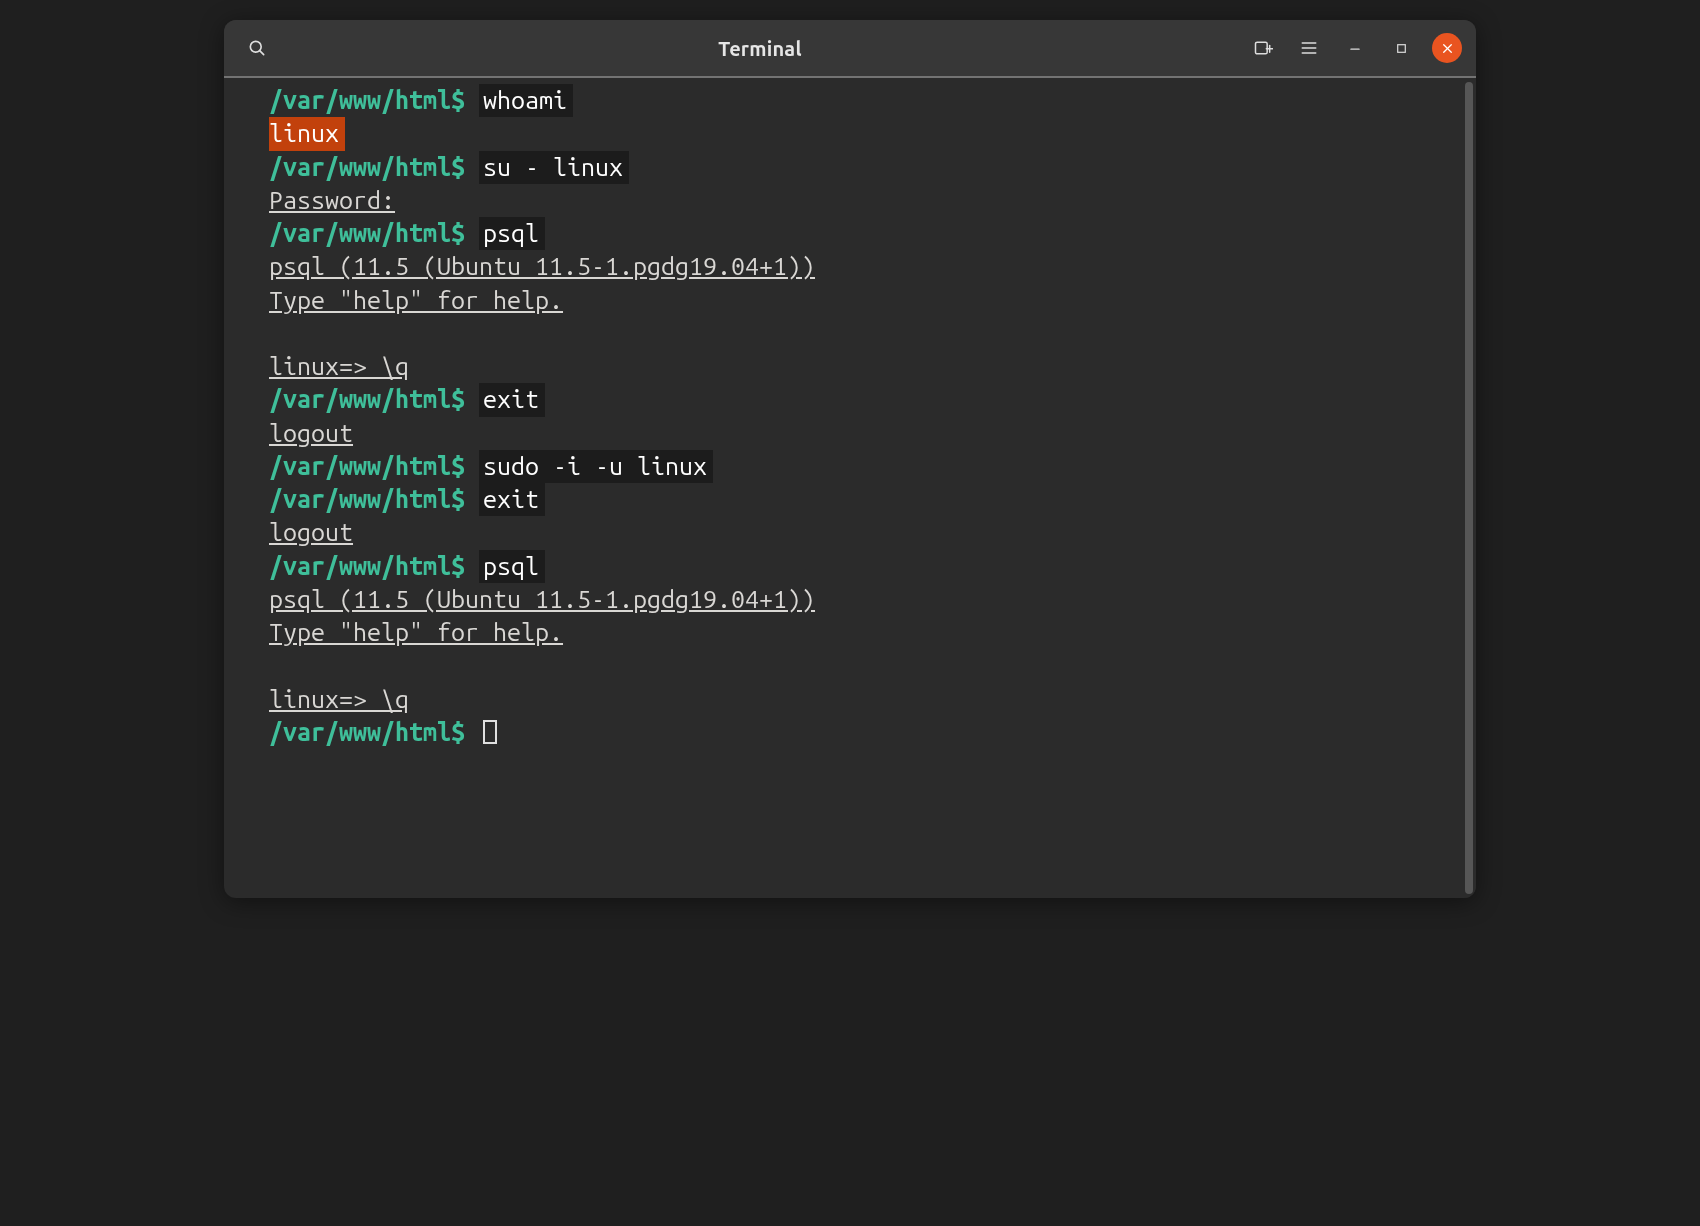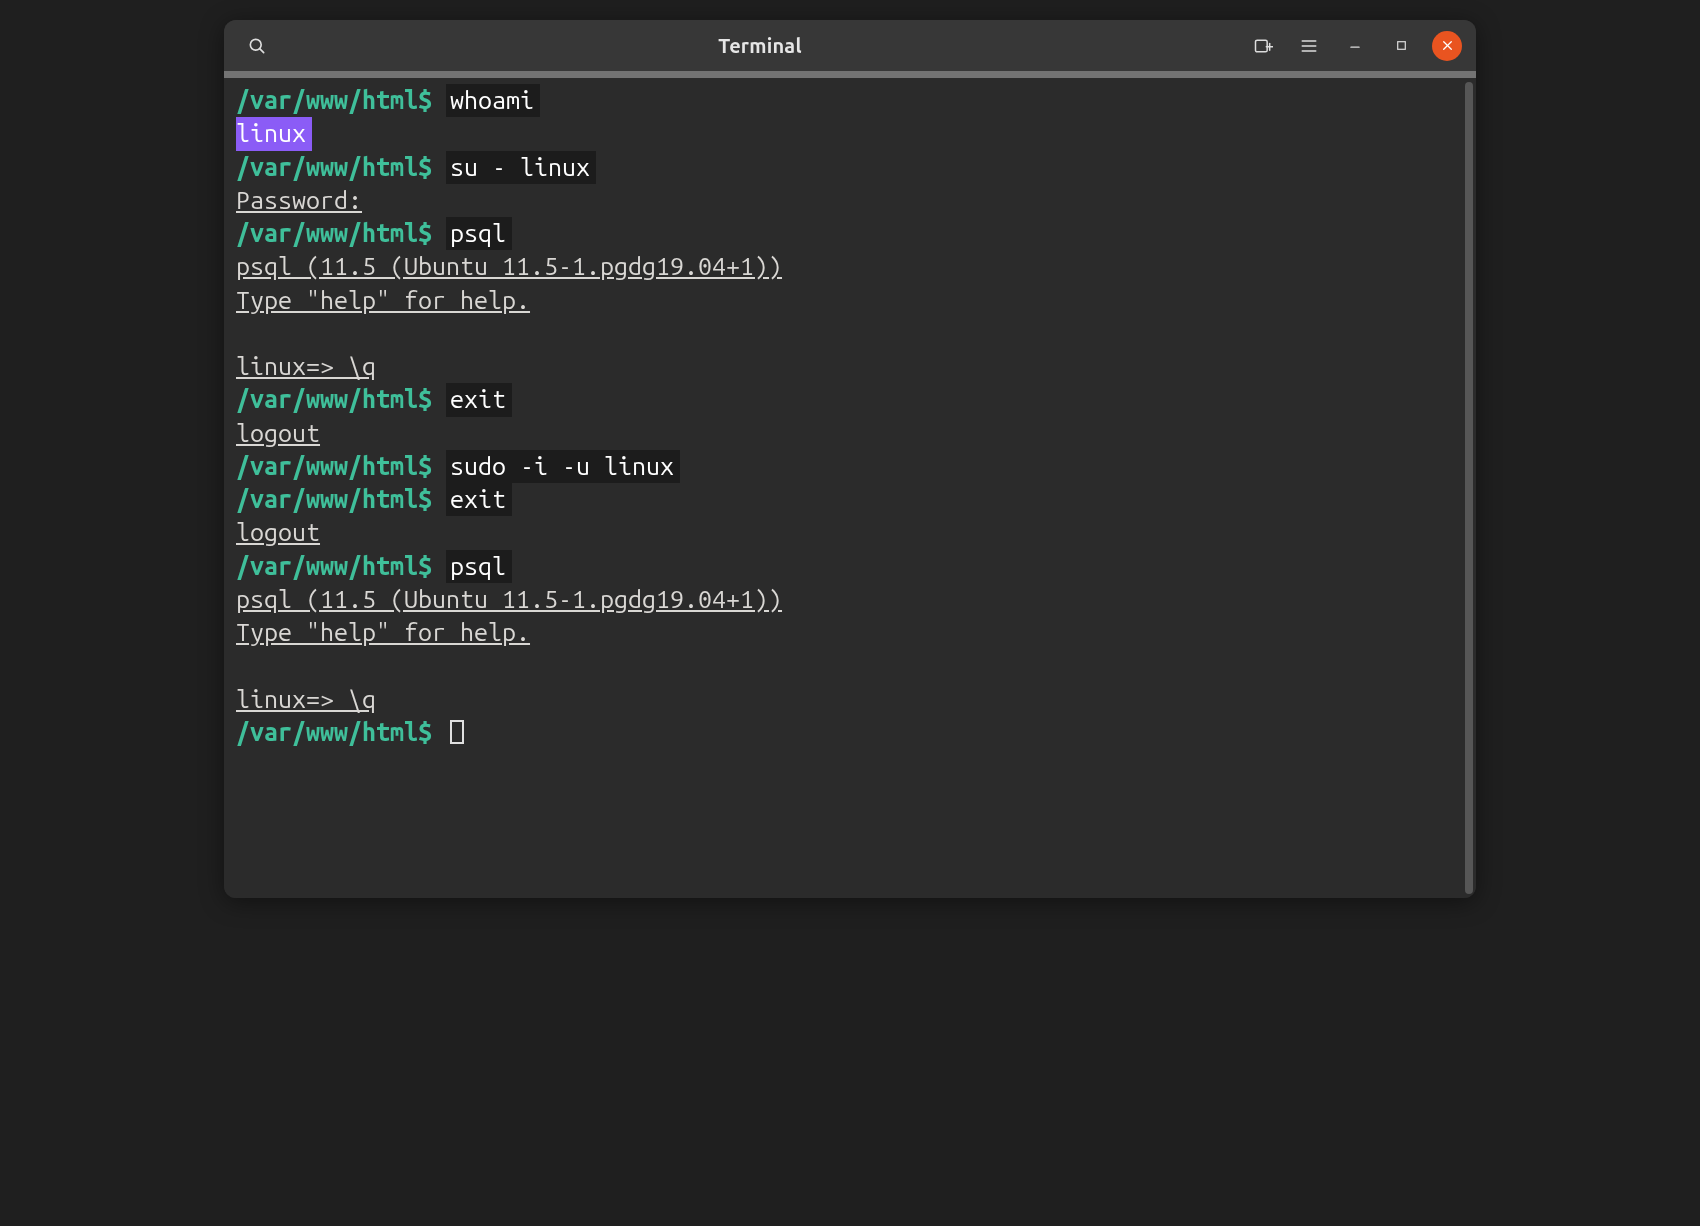--- a/index.html
+++ b/index.html
@@ -21,21 +21,21 @@
       display: flex;
       flex-direction: column;
     }
     .titlebar {
       height: 58px;
       background: #373737;
       display: flex;
       align-items: center;
       padding: 0 14px 0 18px;
       gap: 10px;
-      border-bottom: 7px solid #737373;
+      border-bottom: 2px solid #737373;
     }
     .tb-left { display: flex; align-items: center; }
     .tb-title {
       flex: 1;
       text-align: center;
       color: #e6e6e6;
       font-family: "Ubuntu", "Cantarell", sans-serif;
       font-size: 20px;
       font-weight: 600;
       letter-spacing: .2px;
@@ -59,39 +59,40 @@
     .term-wrap { display: flex; }
     .term {
       flex: 1;
       background: #2b2b2b;
       padding: 6px 2px 18px 12px;
       color: #d9d7d4;
       font-size: 25px;
       line-height: 1.33;
       white-space: pre;
       min-height: 820px;
+      margin-left: 33px;
     }
     .scrollbar {
       width: 14px;
       background: #2b2b2b;
       position: relative;
     }
     .scrollbar-thumb {
       position: absolute;
       top: 4px; bottom: 4px;
       left: 3px; right: 3px;
       background: #565656;
       border-radius: 5px;
     }
     .prompt   { color: #3fbf9a; font-weight: 600; }
     .dollar   { color: #3fbf9a; font-weight: 600; }
     .cmd      { color: #ffffff; background: #1c1c1c; }
     .cmdblk   { display: inline-block; padding: 0 6px 0 4px; }
     .out      { color: #d9d7d4; text-decoration: underline; }
-    .out-hl   { color: #ffffff; background: #8b5cf6; display: inline-block; padding: 0 6px 0 0; }
+    .out-hl   { color: #ffffff; background: #c2410c; display: inline-block; padding: 0 6px 0 0; }
     .cursor-box {
       display: inline-block;
       width: 14px; height: 24px;
       border: 2px solid #e0e0e0;
       margin-left: 4px;
       vertical-align: -3px;
     }
     svg { display: block; }
   </style>
 </head>

